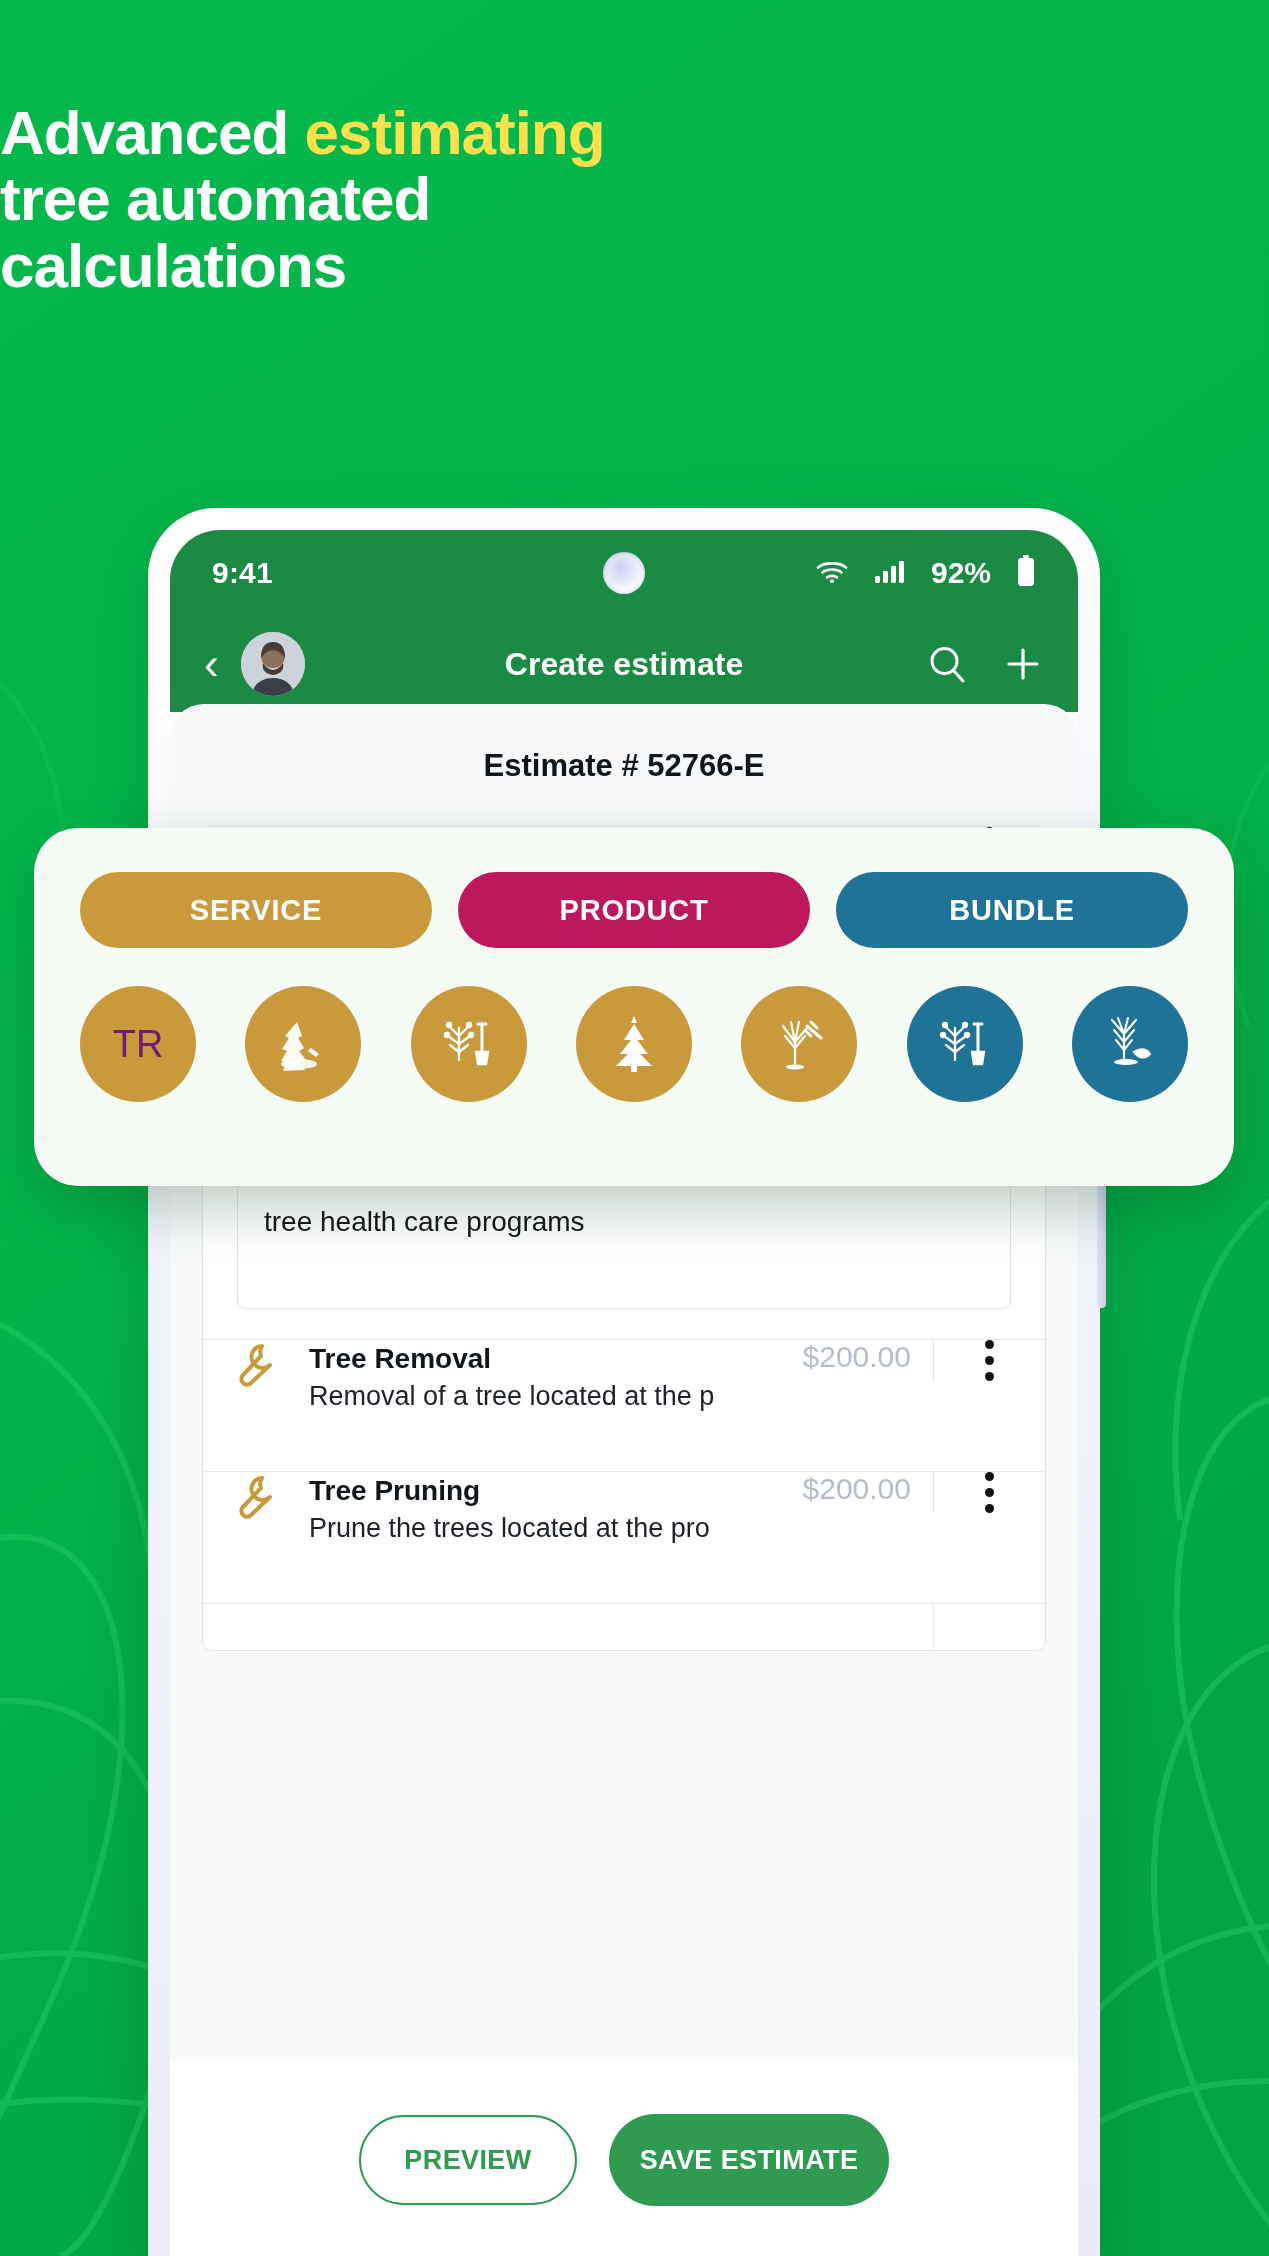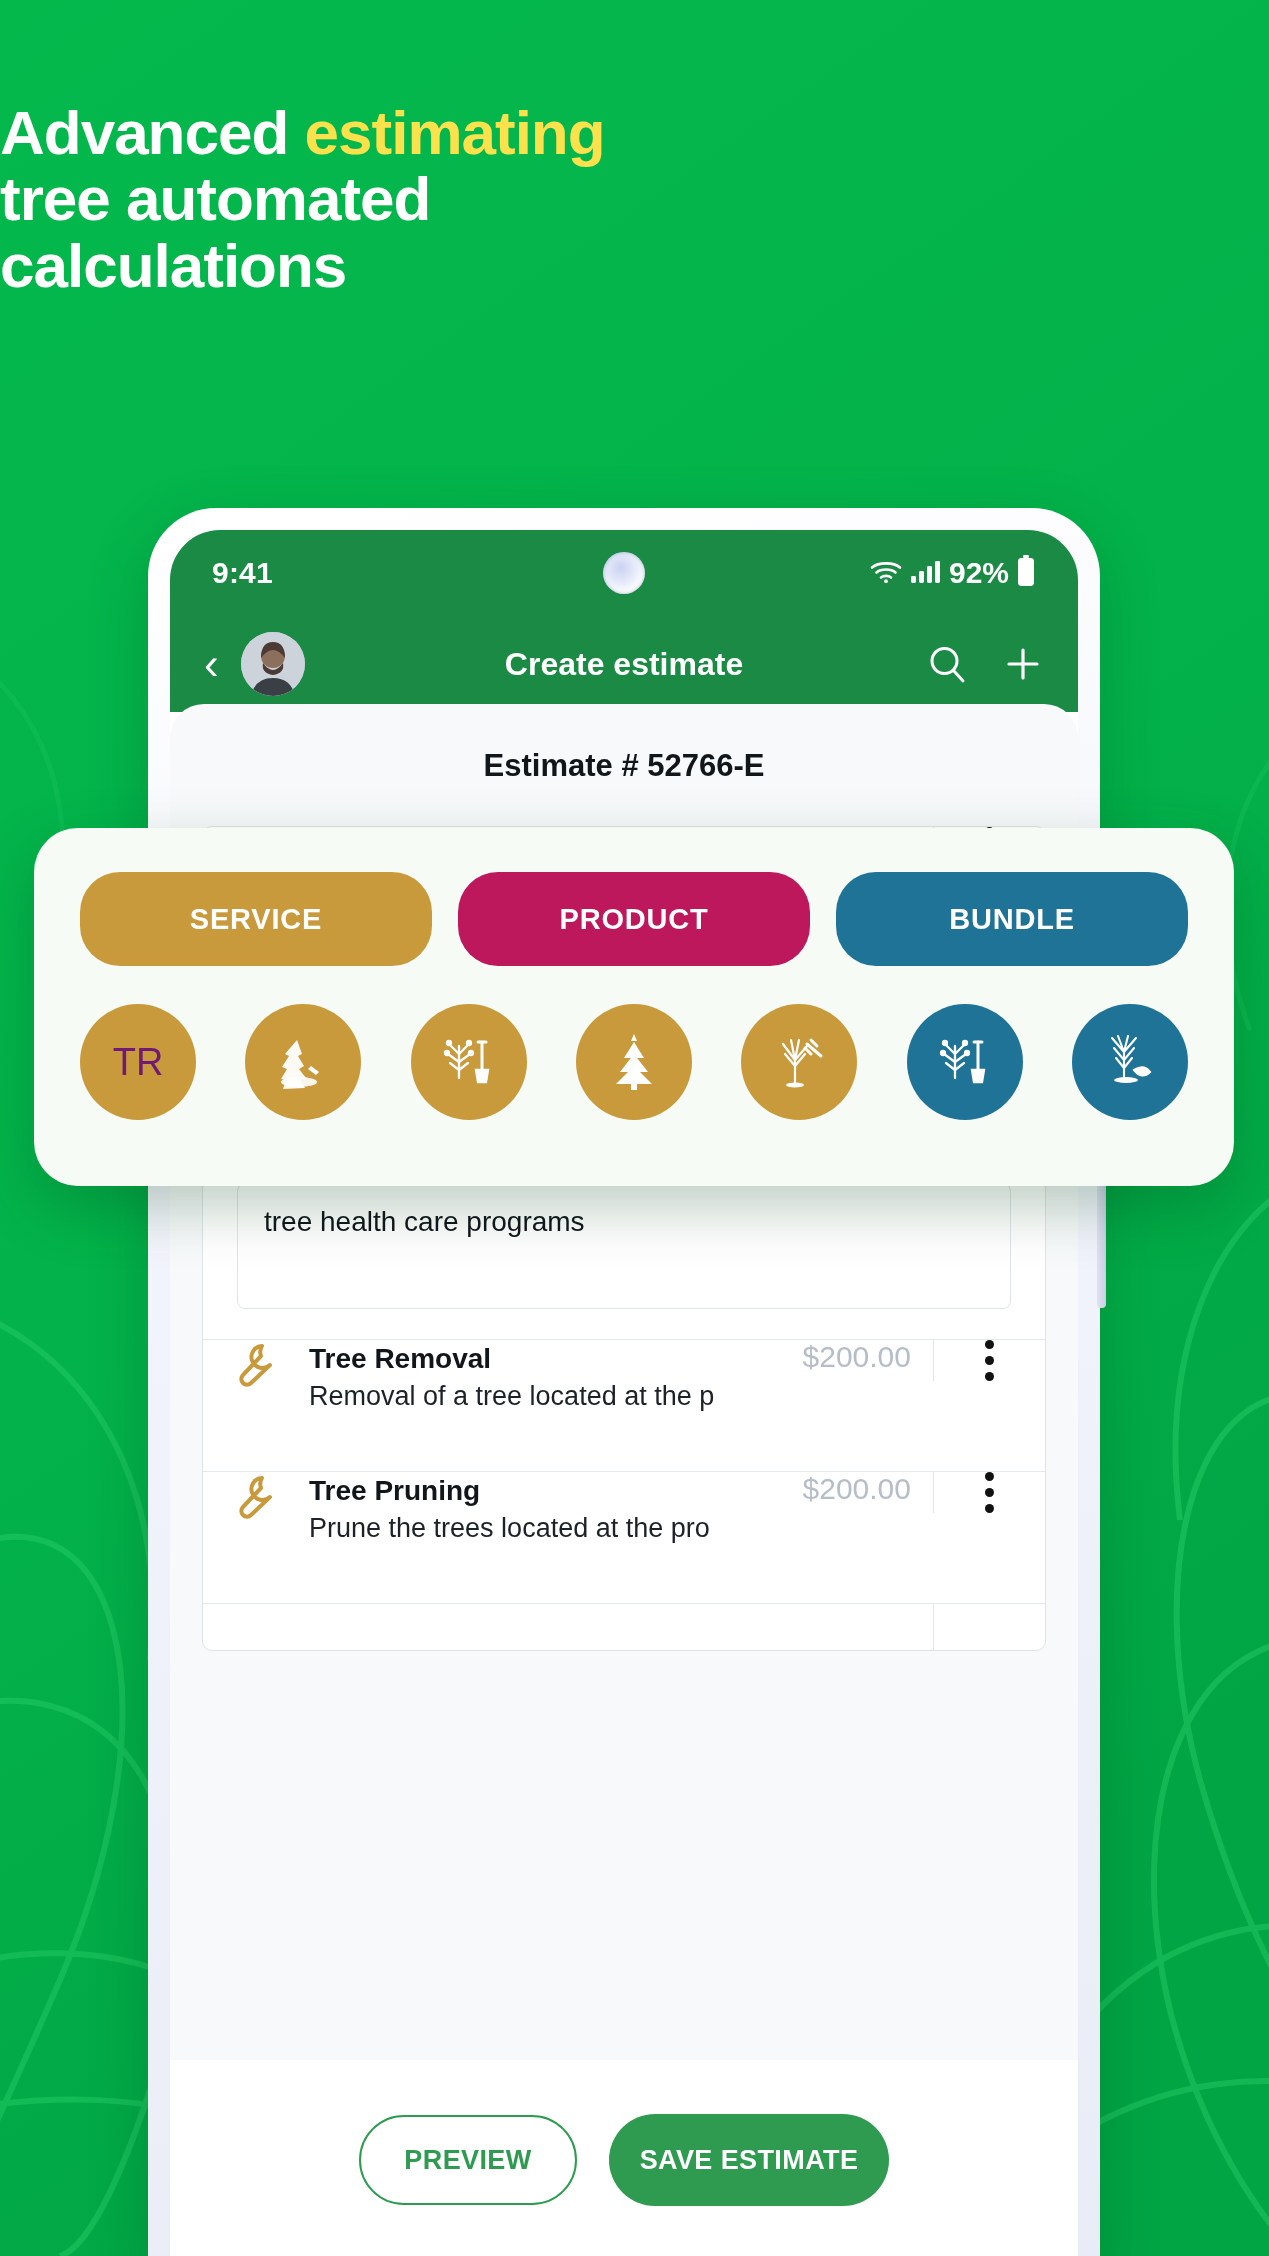--- a/index.html
+++ b/index.html
@@ -63,21 +63,21 @@
   
   .statusbar {
     height: 86px;
     background: #1A8A45;
     display:flex; align-items:center;
     padding: 0 42px;
     color:#fff;
     position:relative;
   }
   .sb-time { font-size: 30px; font-weight: 600; letter-spacing:.2px; }
-  .sb-right { margin-left:auto; display:flex; align-items:center; gap:7px;justify-content:flex-end; }
+  .sb-right { margin-left:auto; display:flex; align-items:center; gap:25px;justify-content:flex-end; }
   .sb-pct { font-size: 30px; font-weight: 600; }
   .camera {
     position:absolute; left:50%; top:22px; transform:translateX(-50%);
     width: 42px; height:42px; border-radius:50%;
     background: radial-gradient(circle at 42% 38%, #c9d3f2 0%, #e9edfa 45%, #ffffff 70%);
     box-shadow: inset 0 0 4px rgba(120,140,190,.6);
   }
 
   
   .appbar {
@@ -215,21 +215,21 @@
     width: 1200px; height: 358px;
     background: #F6FBF6;
     border-radius: 44px;
     box-shadow: 0 22px 58px rgba(0,60,25,.26);
     z-index: 20;
     padding: 44px 46px;
   }
   .ov-tabs { display:flex; justify-content:space-between; gap:26px; }
   .ov-tab {
     flex:1 1 0;
-    height: 94px;
+    height: 76px;
     border-radius: 40px;
     display:flex; align-items:center; justify-content:center;
     color:#fff; font-size:29px; font-weight:700; letter-spacing:.8px;
     cursor:pointer;
   }
   .ov-circles { display:flex; justify-content:space-between; margin-top: 38px; }
   .ov-circle {
     width: 116px; height:116px; border-radius:50%;
     display:flex; align-items:center; justify-content:center;
     color:#701a75; font-size:38px; font-weight:500;

